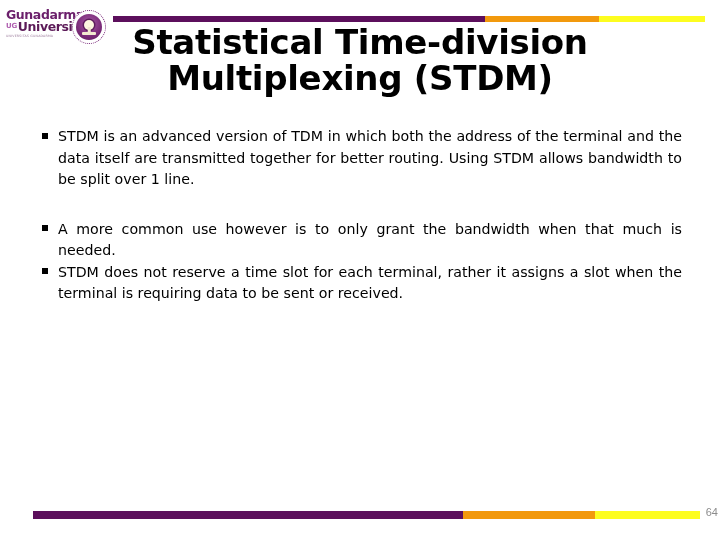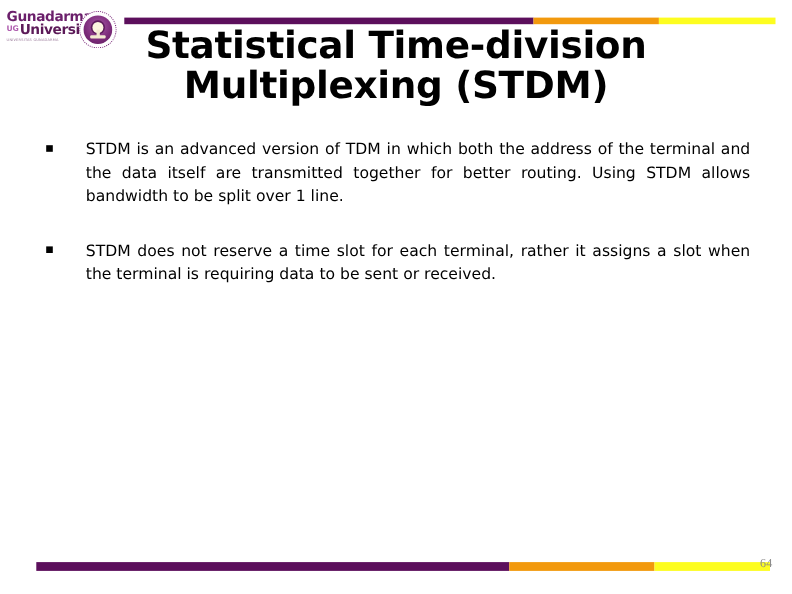--- a/index.html
+++ b/index.html
@@ -185,42 +185,41 @@
     background: #000000;
     vertical-align: middle;
     position: relative;
     top: -1px;
   }
   .bullet .btext {
     flex: 1 1 auto;
     text-align: justify;
     text-justify: inter-word;
     hyphens: none;
-    margin-left: 20px;
   }
   .spacer-gap { height: 28px; }
 
   
   #bottom-bar {
     position: absolute;
     left: 33px;
     top: 511px;
     width: 667px;
     height: 8px;
     display: flex;
   }
   #bottom-bar .seg-purple { width: 430px; background: #5c0f5c; }
   #bottom-bar .seg-orange { width: 132px; background: #f2990d; }
   #bottom-bar .seg-yellow { flex: 1; background: #fdfd20; }
 
   #page-number {
     position: absolute;
-    right: 18px;
+    right: 2px;
     top: 506px;
-    font-family: Liberation Serif, serif;
+    font-family: Liberation Sans, sans-serif;
     font-size: 11px;
     color: #8c8c8c;
     z-index: 5;
   }
 </style>
 </head>
 <body>
 
 <div id="logo">
   <div id="logo-wordmark">
@@ -256,20 +255,24 @@
       <div class="marker"><span></span></div>
       <div class="btext">STDM is an advanced version of TDM in which both the address of the terminal and the data itself are transmitted together for better routing. Using STDM allows bandwidth to be split over 1 line.</div>
     </div>
   </div>
 
   <div class="spacer-gap"></div>
 
   <div class="bullet-group">
     <div class="bullet">
       <div class="marker"><span></span></div>
+      <div class="btext">A more common use however is to only grant the bandwidth when that much is needed.</div>
+    </div>
+    <div class="bullet">
+      <div class="marker"><span></span></div>
       <div class="btext">STDM does not reserve a time slot for each terminal, rather it assigns a slot when the terminal is requiring data to be sent or received.</div>
     </div>
   </div>
 
 </div>
 
 <div id="bottom-bar">
   <div class="seg-purple"></div>
   <div class="seg-orange"></div>
   <div class="seg-yellow"></div>

